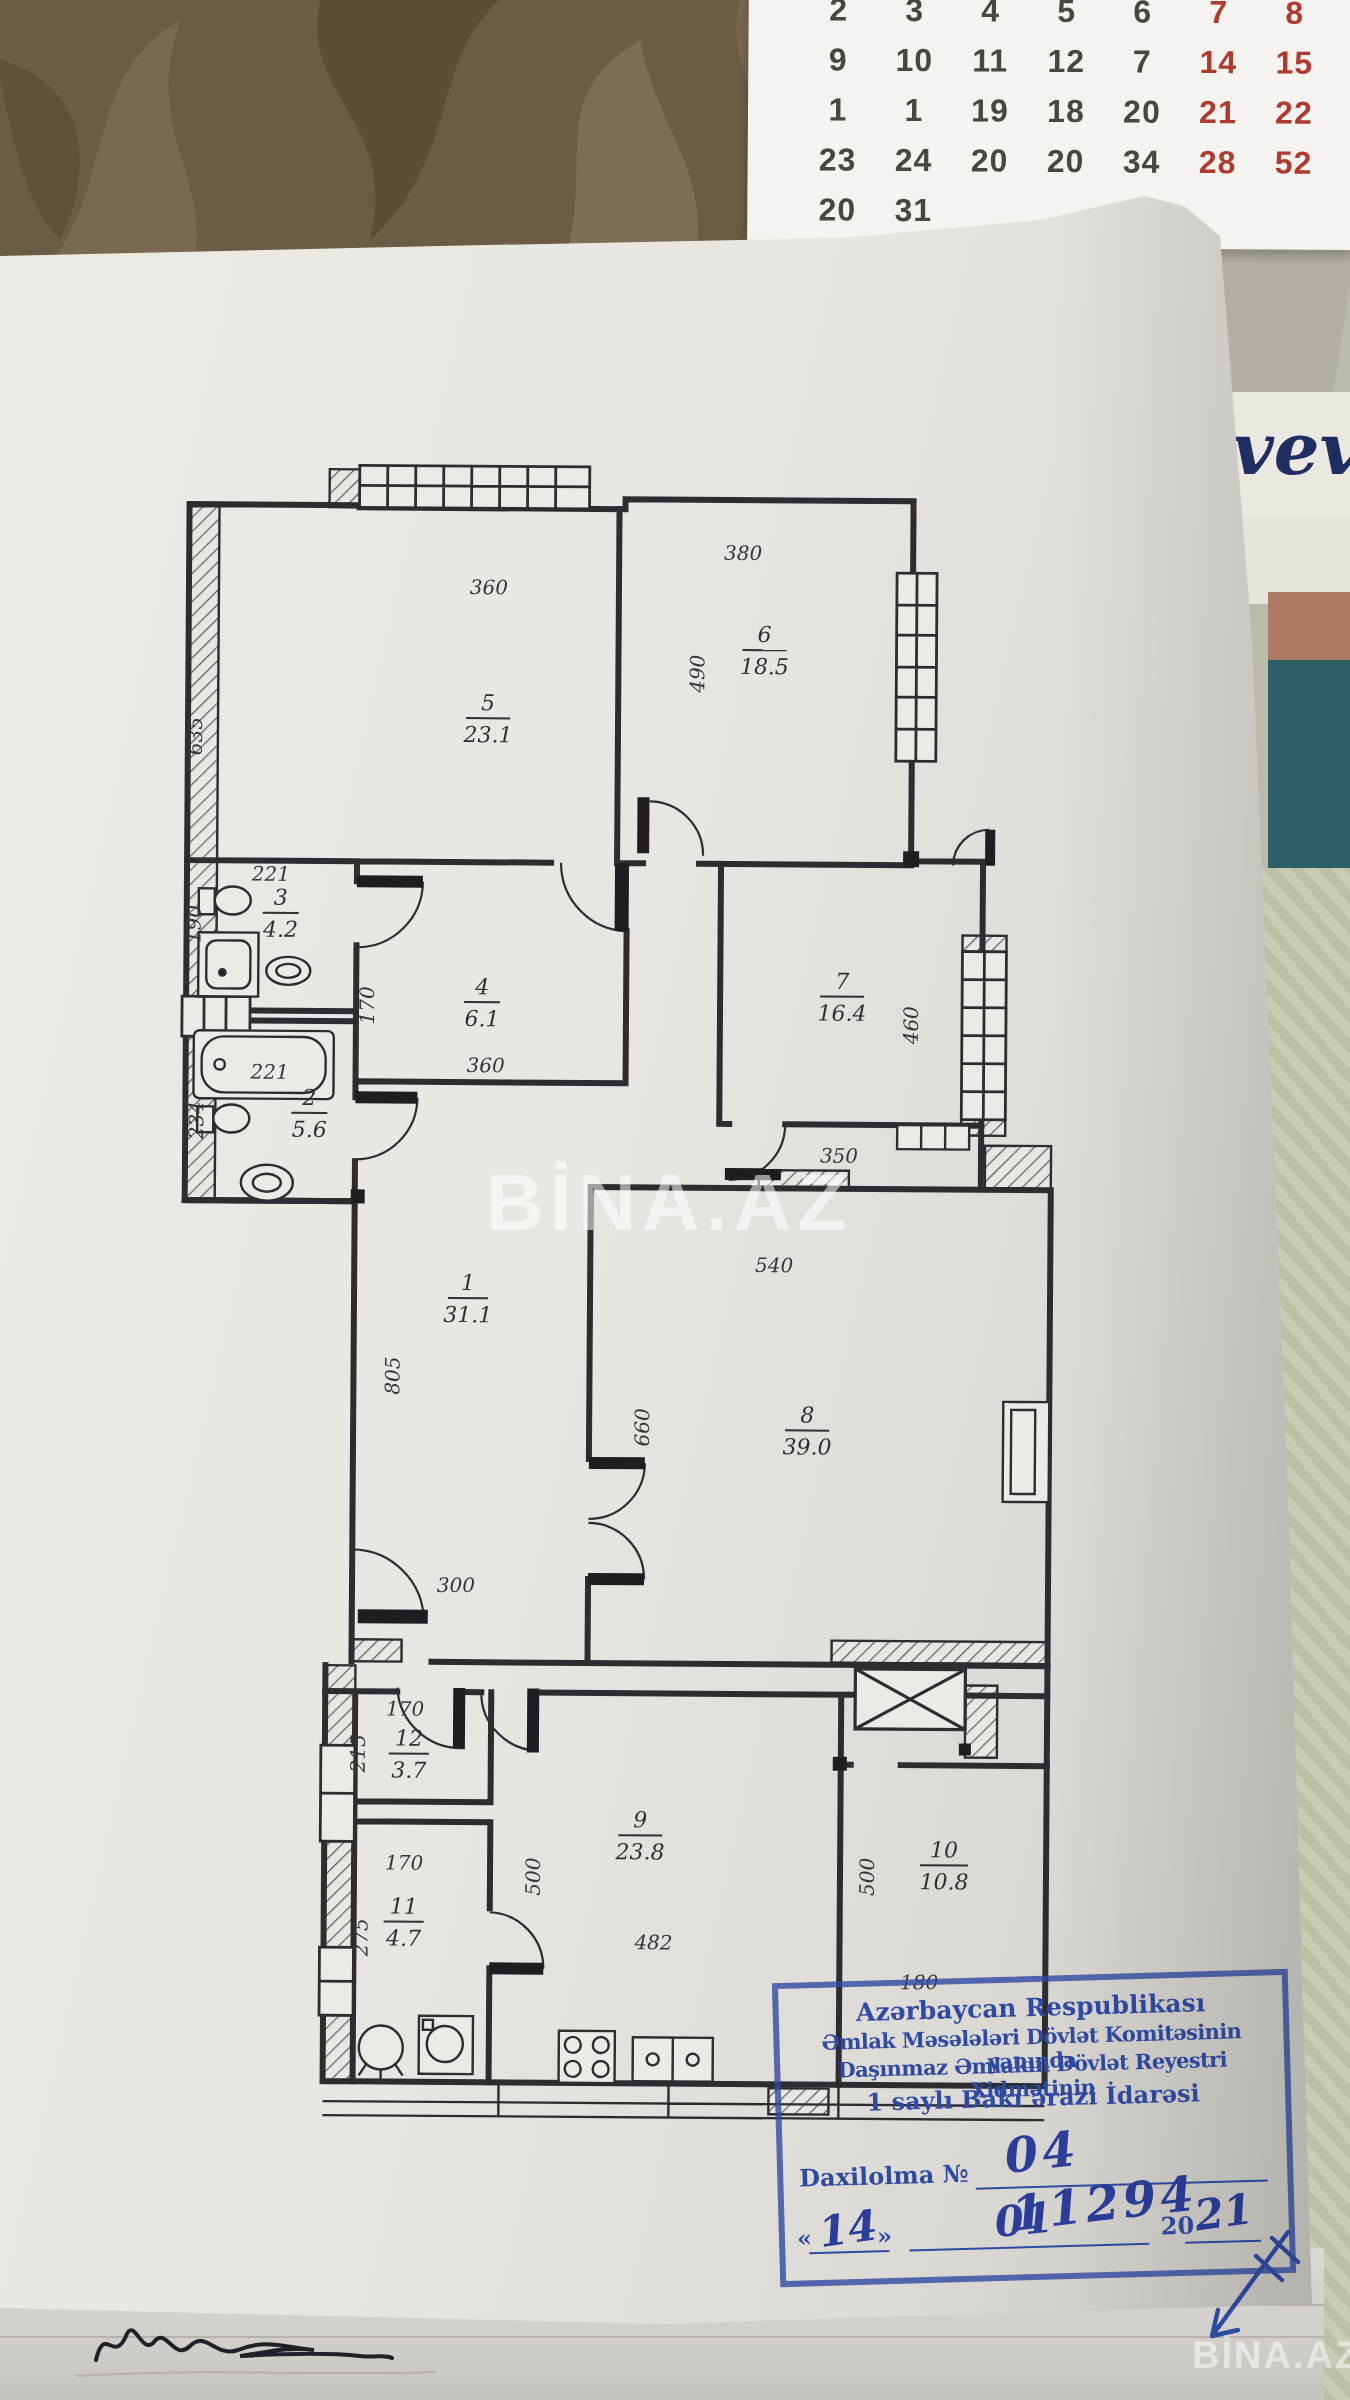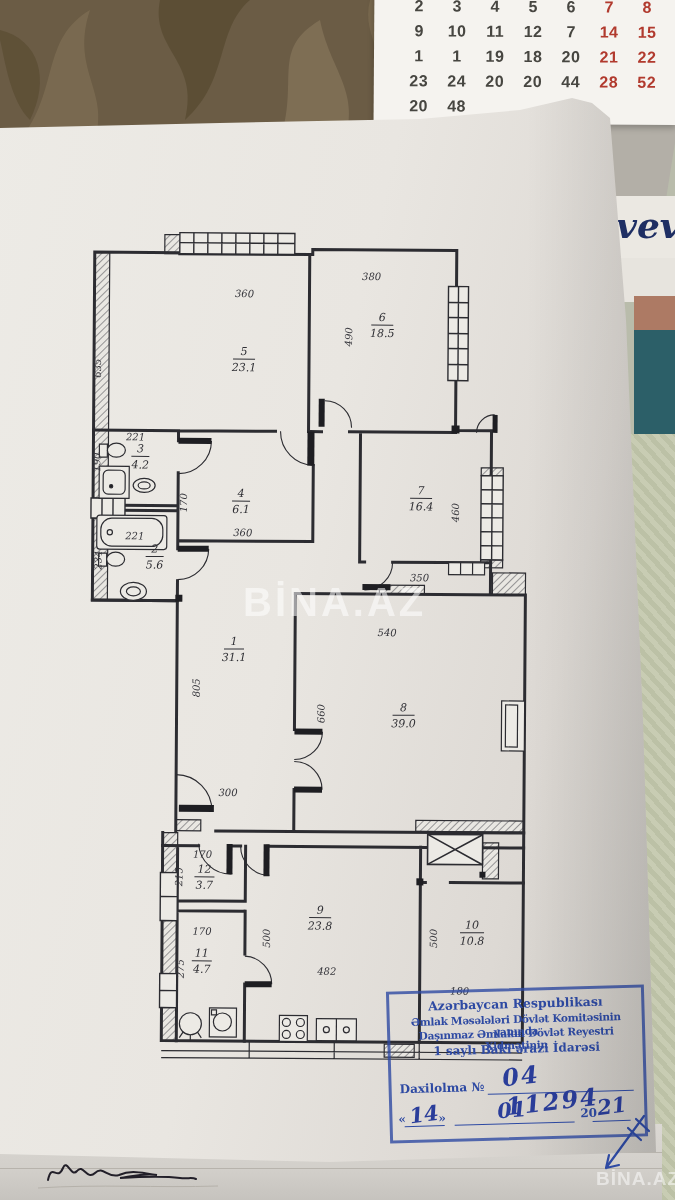--- a/index.html
+++ b/index.html
@@ -124,25 +124,25 @@
       <span>1</span>
       <span>19</span>
       <span>18</span>
       <span>20</span>
       <span class="wk">21</span>
       <span class="wk">22</span>
       <span>23</span>
       <span>24</span>
       <span>20</span>
       <span>20</span>
-      <span>44</span>
+      <span>34</span>
       <span class="wk">28</span>
       <span class="wk">52</span>
       <span>20</span>
-      <span>48</span>
+      <span>31</span>
     </div>
   </div>
 
   <div class="paper2">
     <div class="crease" style="top:28px"></div>
     <div class="crease" style="top:44px"></div>
   </div>
   <div class="paper"></div>
 
   <svg class="plan" width="465" height="840" viewBox="0 0 465 840">

